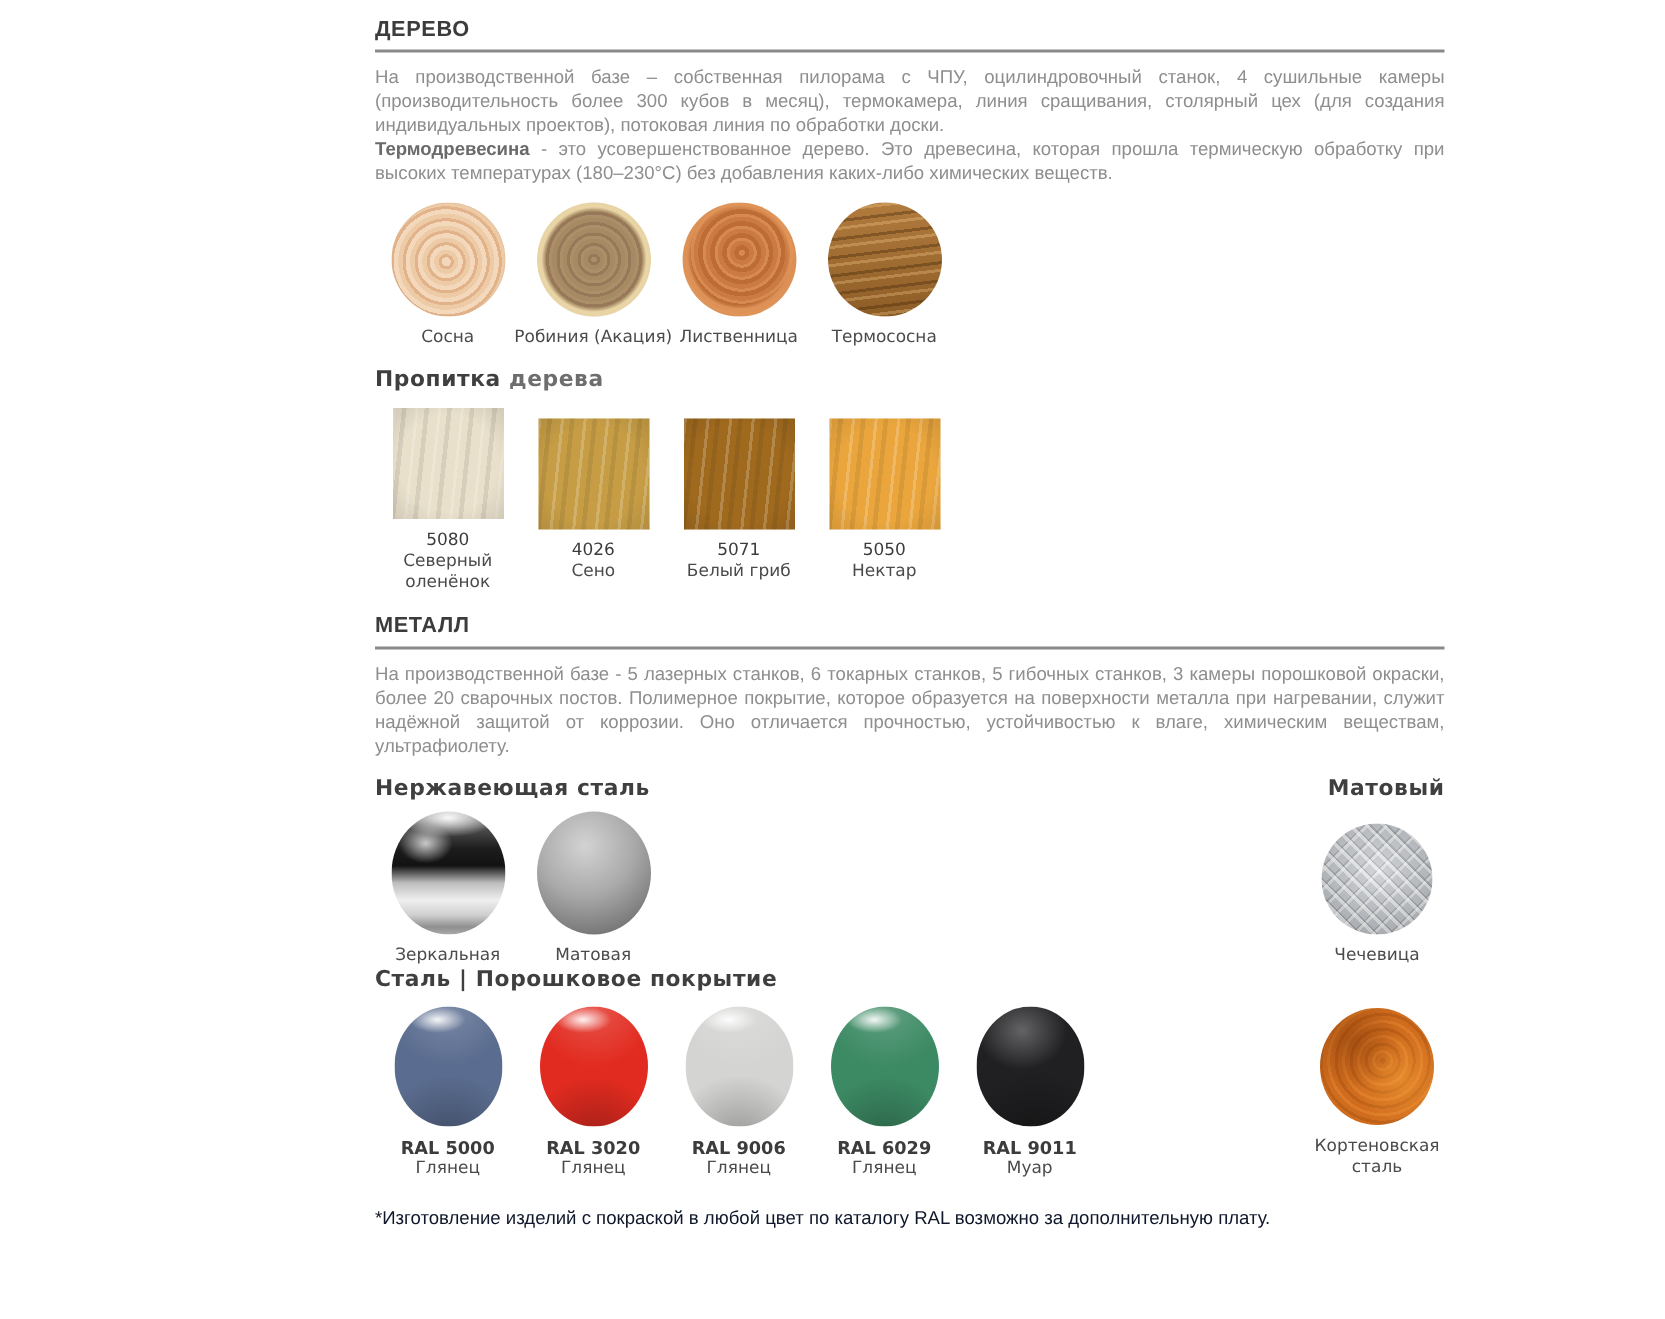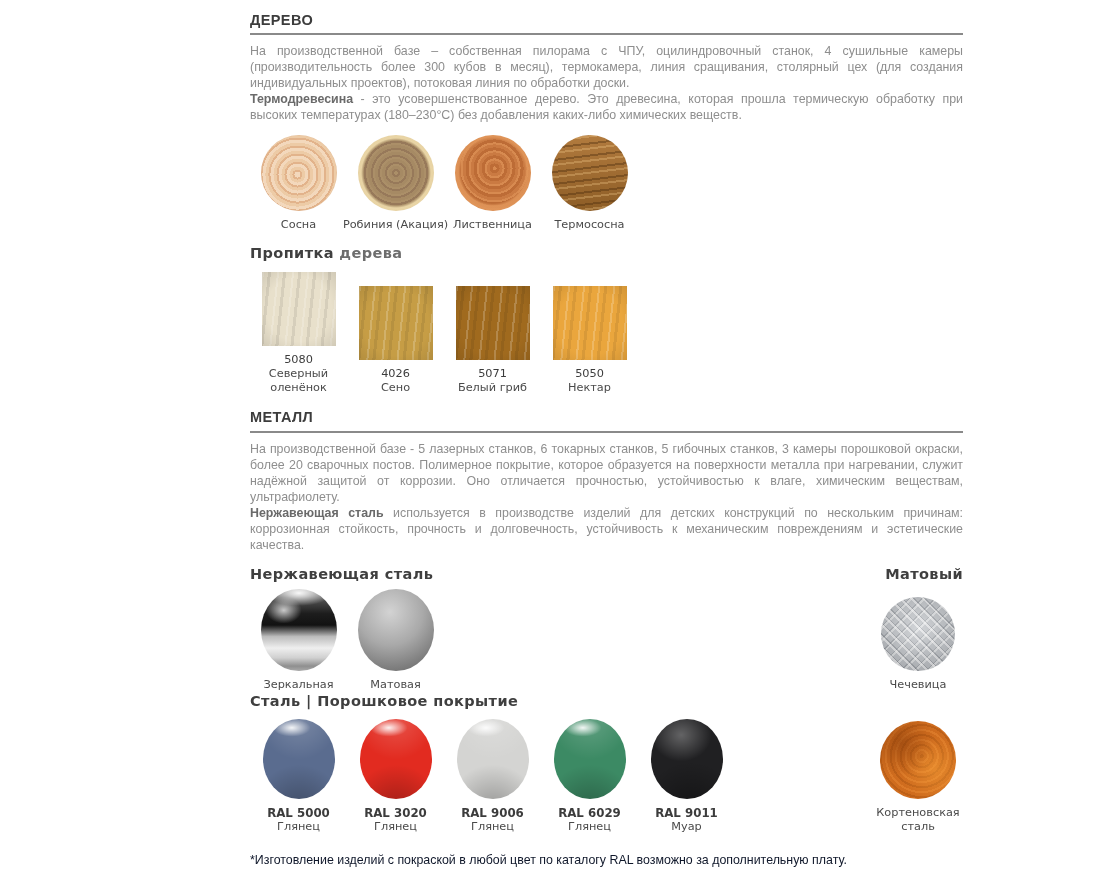--- a/index.html
+++ b/index.html
@@ -31,21 +31,21 @@
   .copy b{color:#6a6a6a;font-weight:bold;}
   
   .sub-title{
     margin:0;
     font-family:"DejaVu Sans", sans-serif;
     font-size:14.5px;color:#3f3f3f;letter-spacing:.4px;line-height:1.3;
   }
   .sub-title .lite{color:#6d6d6d;}
   .split-head{display:flex;justify-content:space-between;align-items:baseline;}
   
-  .swatch-row{display:flex;align-items:flex-end;}
+  .swatch-row{display:flex;align-items:center;}
   .swatch{
     width:97px;margin:0;display:flex;flex-direction:column;align-items:center;
     text-align:center;
   }
   .cap{
     margin-top:7px;
     font-family:"DejaVu Sans", sans-serif;
     font-size:11.3px;line-height:14px;color:#4a4a4a;
     white-space:nowrap;
   }
@@ -201,21 +201,20 @@
           <span class="code">5050</span>
           <span class="wrapok">Нектар</span>
         </figcaption>
     </figure>
   </div>
 
   <h2 class="sec-title metal-title">МЕТАЛЛ</h2>
   <hr class="rule">
 
   <p class="copy"><span>На производственной базе - 5 лазерных станков, 6 токарных станков, 5 гибочных станков, 3 камеры порошковой окраски, более 20 сварочных постов. Полимерное покрытие, которое образуется на поверхности металла при нагревании, служит надёжной защитой от коррозии. Оно отличается прочностью, устойчивостью к влаге, химическим веществам, ультрафиолету.</span></p>
-  <p class="copy"><b>Нержавеющая сталь</b><span> используется в производстве изделий для детских конструкций по нескольким причинам: коррозионная стойкость, прочность и долговечность, устойчивость к механическим повреждениям и эстетические качества.</span></p>
 
   <div class="split-head stainless-head">
     <h3 class="sub-title">Нержавеющая сталь</h3>
     <h3 class="sub-title">Матовый</h3>
   </div>
 
   <div class="swatch-row stainless-row">
     <div class="stainless-left">
       <figure class="swatch">
         <div class="sphere-chrome"></div>

